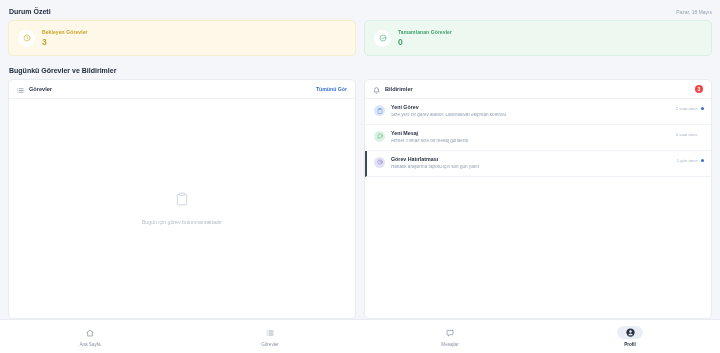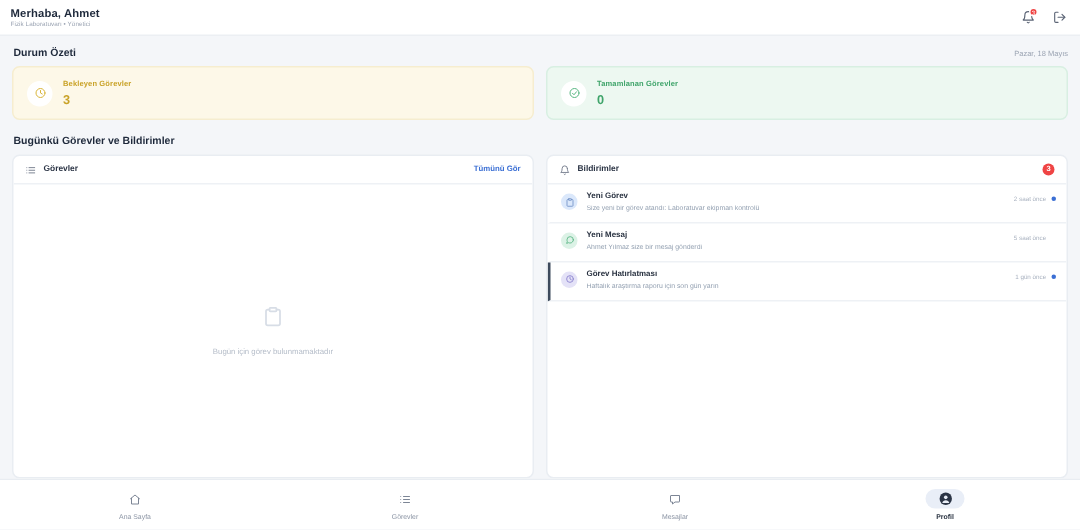--- a/index.html
+++ b/index.html
@@ -120,42 +120,20 @@
   }
   .nav-item.active .nav-ico-wrap { background: #e9eef7; }
   .nav-label { font-size: 4.6px; color: #8a93a3; }
   .nav-item.active .nav-label { color: #27303f; font-weight: bold; }
 </style>
 </head>
 <body>
 
 <div class="app">
 
-  <div class="header">
-    <div class="greet-wrap">
-      <div class="greet-title">Merhaba, Ahmet</div>
-      <div class="greet-sub">Fizik Laboratuvarı • Yönetici</div>
-    </div>
-    <div class="header-actions">
-      <div class="icon-btn">
-        <svg width="9" height="9" viewBox="0 0 24 24" fill="none" stroke="#5b6475" stroke-width="2" stroke-linecap="round" stroke-linejoin="round">
-          <path d="M18 8a6 6 0 0 0-12 0c0 7-3 9-3 9h18s-3-2-3-9"></path>
-            <path d="M13.7 21a2 2 0 0 1-3.4 0"></path>
-        </svg>
-        <span class="badge-dot">3</span>
-      </div>
-      <div class="icon-btn">
-        <svg width="9" height="9" viewBox="0 0 24 24" fill="none" stroke="#5b6475" stroke-width="2" stroke-linecap="round" stroke-linejoin="round">
-          <path d="M9 21H5a2 2 0 0 1-2-2V5a2 2 0 0 1 2-2h4"></path>
-            <polyline points="16 17 21 12 16 7"></polyline>
-            <line x1="21" y1="12" x2="9" y2="12"></line>
-        </svg>
-      </div>
-    </div>
-  </div>
 
   <div class="body">
 
     <div class="section-row">
       <div class="section-title">Durum Özeti</div>
       <div class="section-date">Pazar, 18 Mayıs</div>
     </div>
 
     <div class="stats">
       <div class="stat-card amber">

